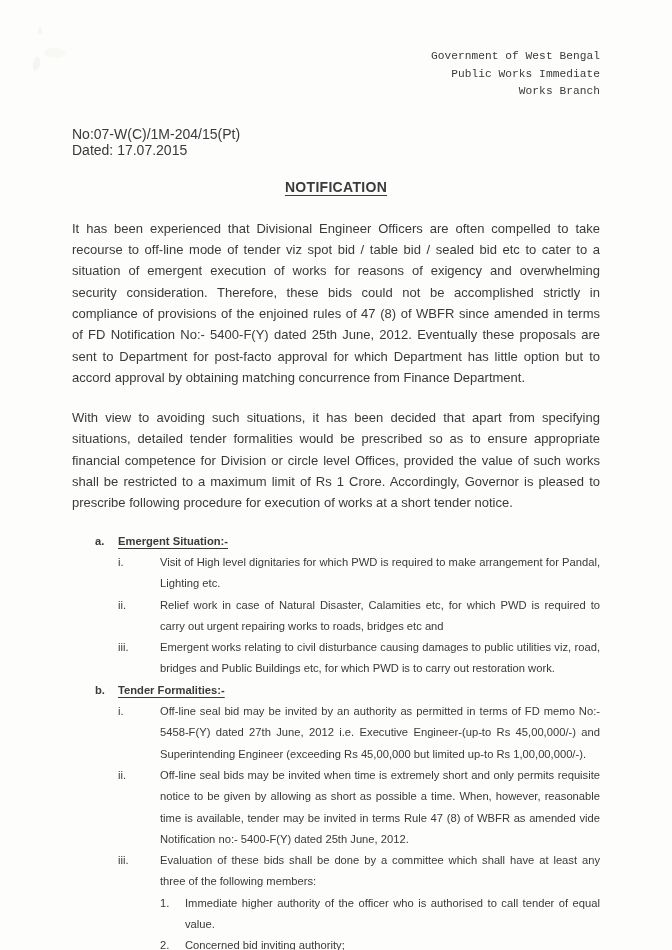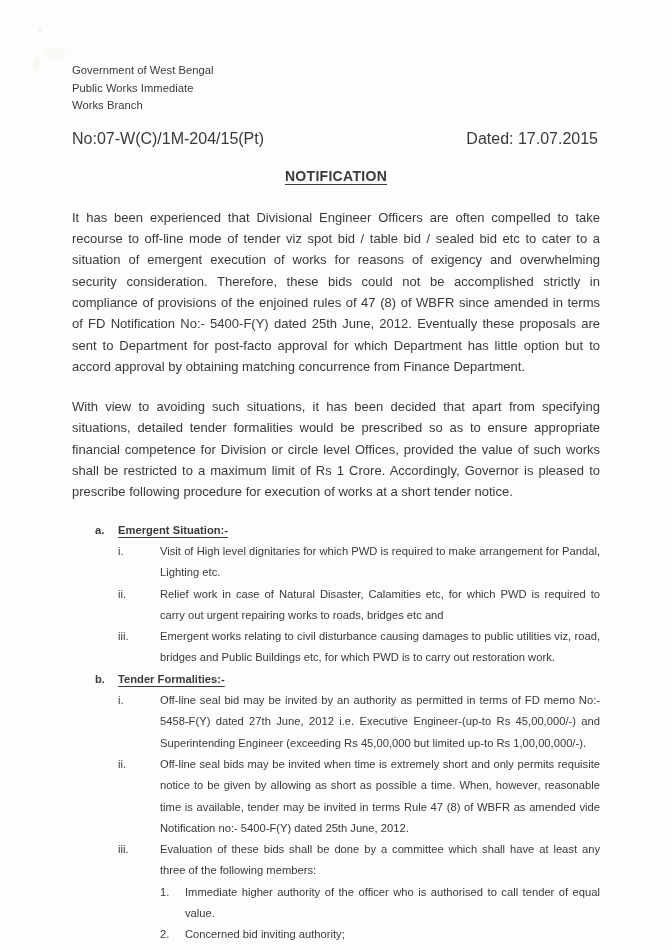--- a/index.html
+++ b/index.html
@@ -32,36 +32,38 @@
 
   .sheet {
     position: absolute;
     left: 72px;
     top: 0;
     width: 528px;
     height: 950px;
   }
 
   .letterhead {
-    text-align: left;
-    padding-top: 62px;
+    text-align: right;
+    padding-top: 48px;
     font-size: 11.2px;
     line-height: 17.6px;
     letter-spacing: 0.05px;
+    font-family: Liberation Mono, monospace;
   }
   .letterhead div { white-space: nowrap; }
   .underlined { text-decoration: underline; text-underline-offset: 2px; }
 
   .refrow {
     display: flex;
     justify-content: space-between;
     align-items: baseline;
-    margin-top: 16px;
-    font-size: 16px;
+    margin-top: 25px;
+    font-size: 14px;
     line-height: 16px;
+    flex-direction: column;
   }
   .refrow .dated { padding-right: 2px; }
 
   .notif {
     text-align: center;
     margin-top: 21px;
     font-size: 14px;
     font-weight: bold;
     letter-spacing: 0.3px;
   }

